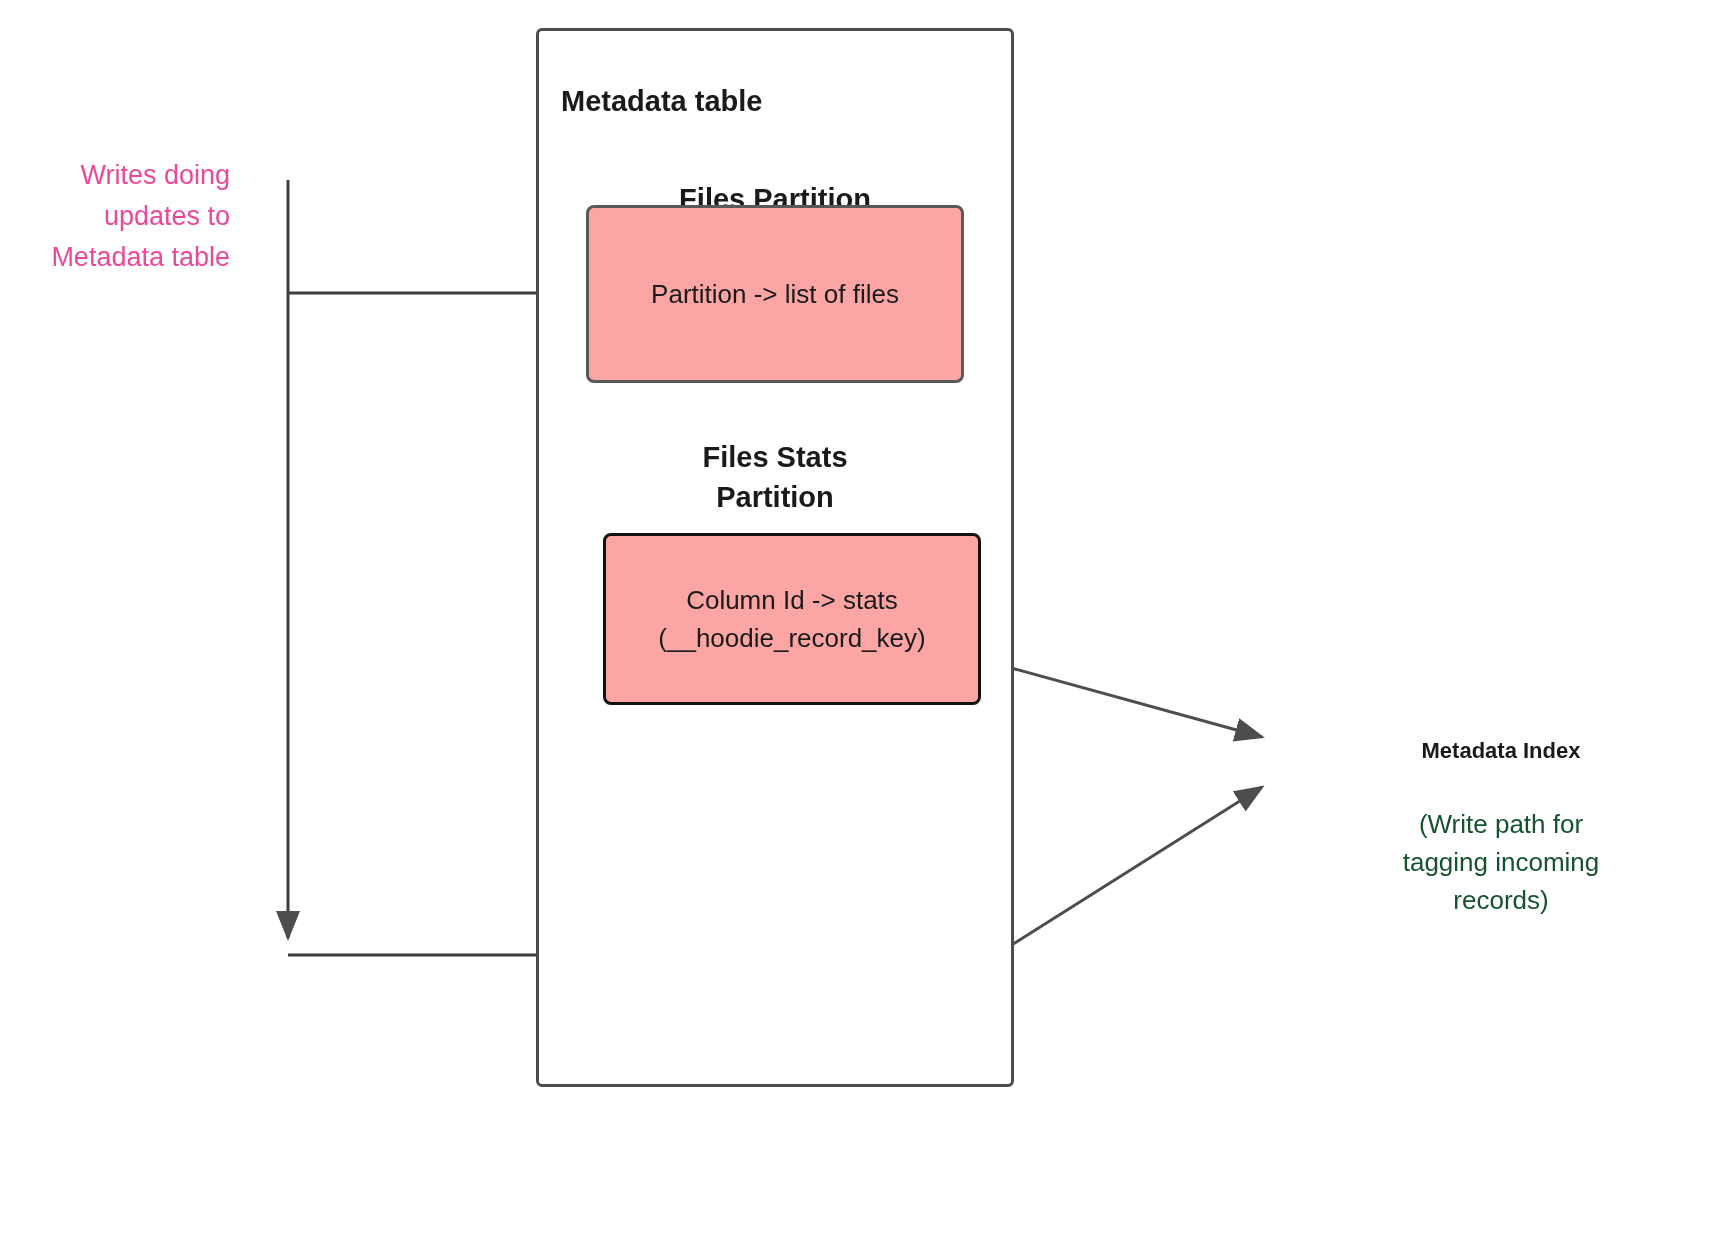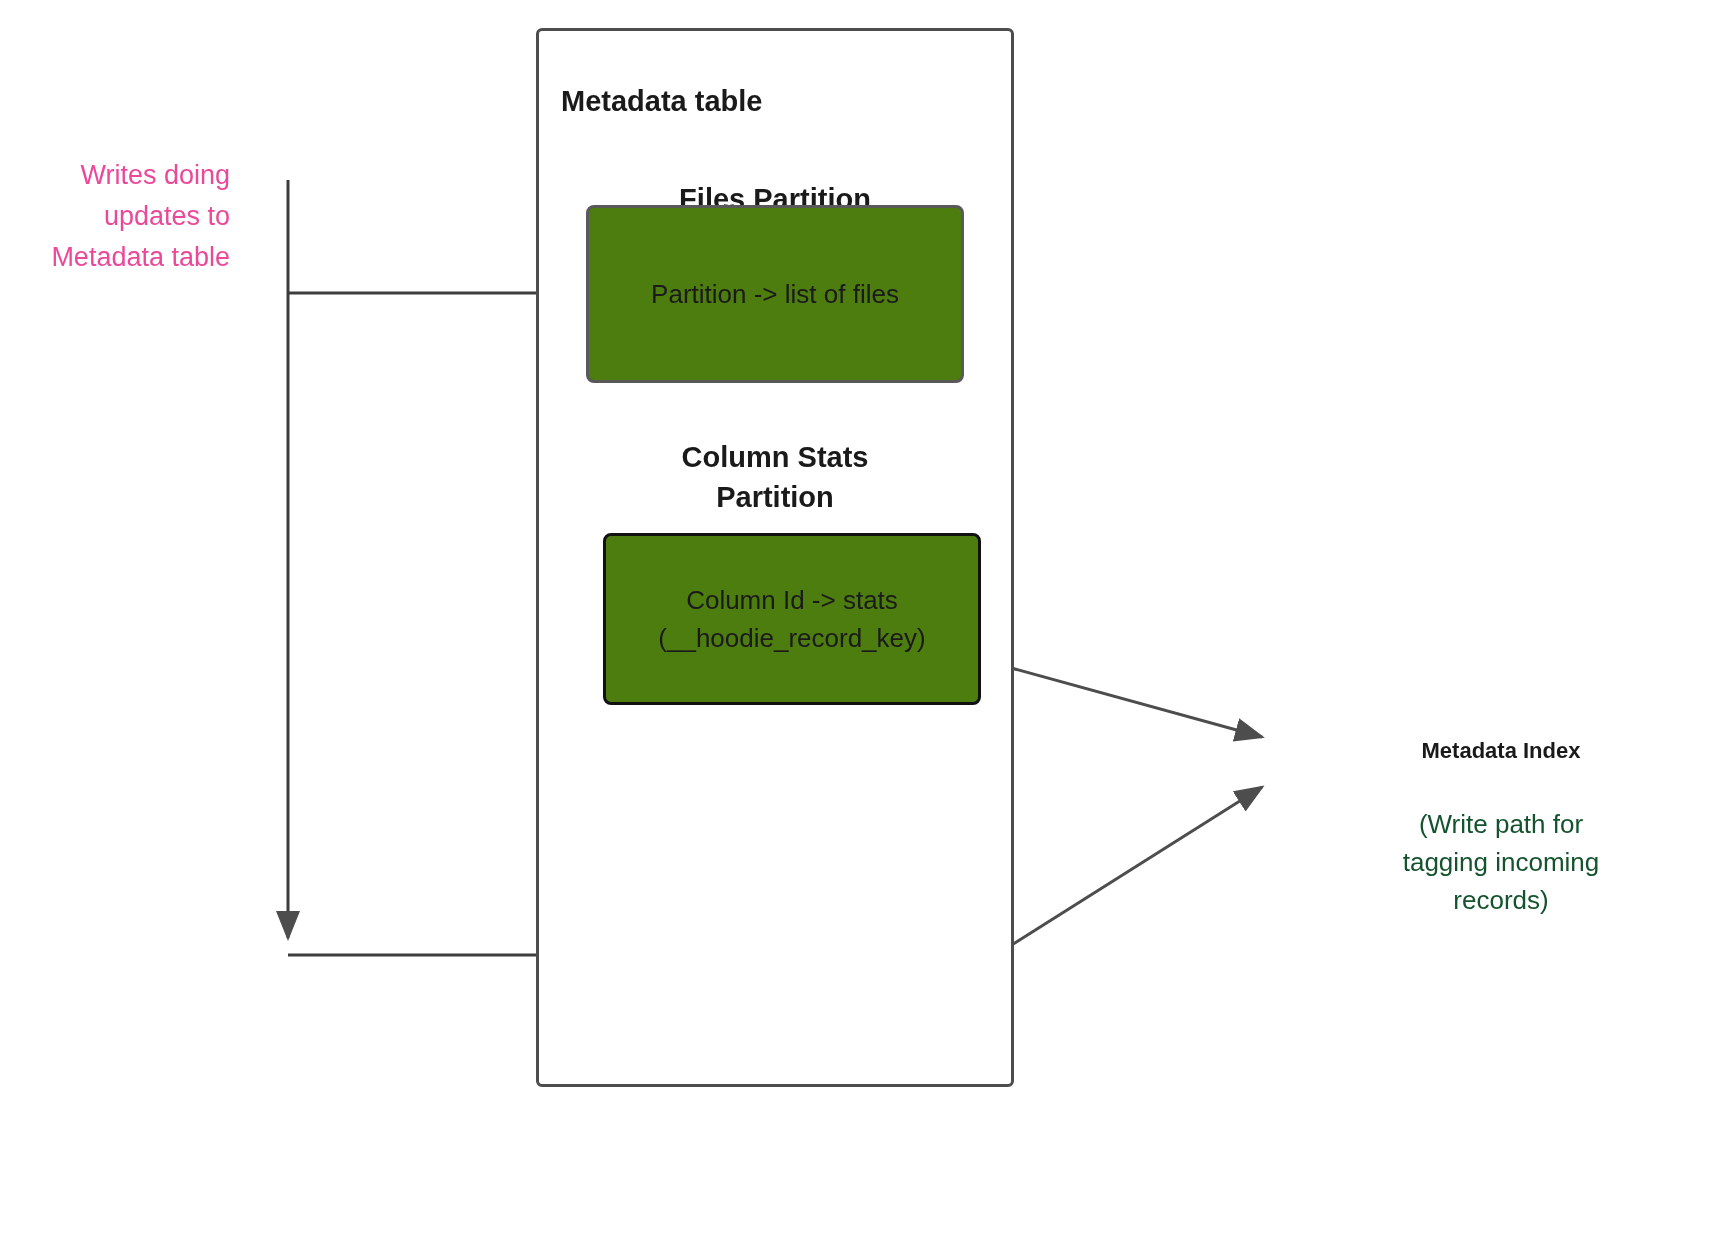--- a/index.html
+++ b/index.html
@@ -78,21 +78,21 @@
   #heading-bloom   { top: 787px; }
 
   
   .partition-box {
     position: absolute;
     left: 586px;
     width: 378px;
     box-sizing: border-box;
     border: 3px solid #595959;
     border-radius: 8px;
-    background: #4d7c0f;
+    background: #fca5a5;
     display: flex;
     align-items: center;
     justify-content: center;
     text-align: center;
     font-size: 26px;
     line-height: 38px;
     color: #1a1a1a;
     white-space: pre-line;
   }
   #box-files    { top: 205px;  height: 178px; }
@@ -151,21 +151,21 @@
   <div class="writes-label">Writes doing
 updates to
 Metadata table</div>
 
   <div class="metadata-table">
     <div class="metadata-table-title">Metadata table</div>
   </div>
 
   <div class="section-heading" id="heading-files">Files Partition</div>
 
-  <div class="section-heading" id="heading-colstats">Column Stats
+  <div class="section-heading" id="heading-colstats">Files Stats
 Partition</div>
 
 
   <div class="partition-box" id="box-files">Partition -&gt; list of files</div>
 
   <div class="partition-box" id="box-colstats">Column Id  -&gt; stats
 (__hoodie_record_key)</div>
 
 
   <div class="index-title">Metadata Index</div>

